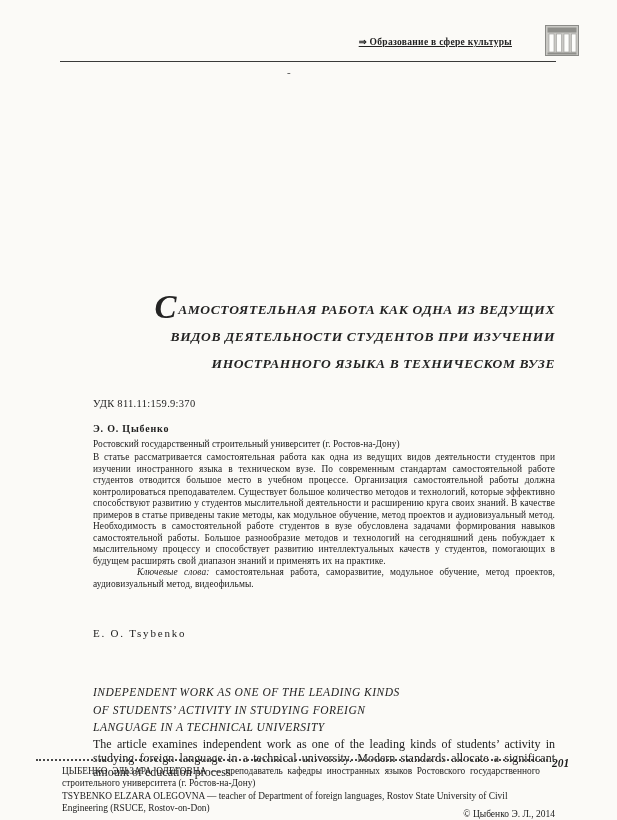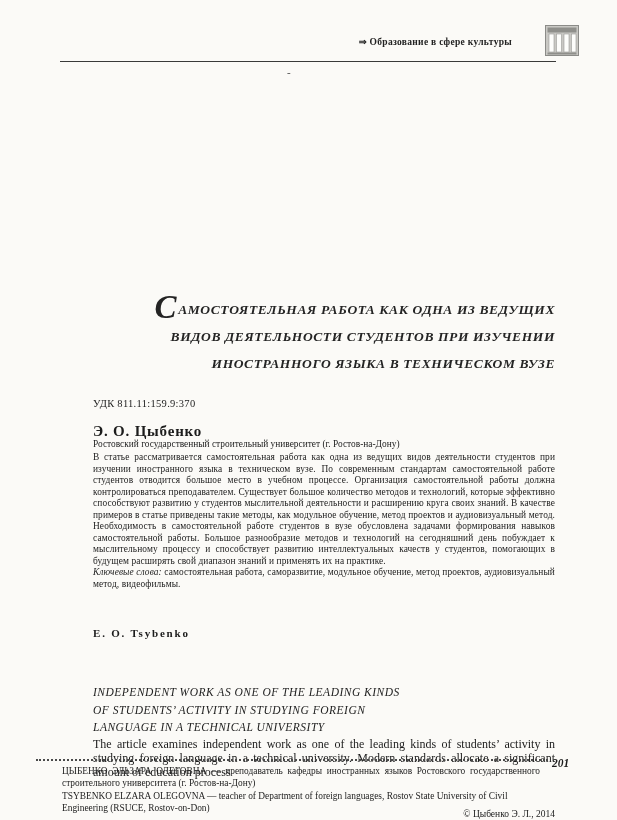--- a/index.html
+++ b/index.html
@@ -4,49 +4,49 @@
 <style>
   * { margin:0; padding:0; box-sizing:border-box; }
   html,body { background:#e9e9e9; }
   body { font-family:"Liberation Serif", serif; }
   .page {
     position:relative; width:617px; height:820px; margin:0 auto;
     background:#fbfaf7; color:#1c1c1c; overflow:hidden;
   }
   .running-head {
     position:absolute; top:36px; right:105px;
-    font-size:9.5px; font-weight:bold; letter-spacing:0.3px; white-space:nowrap; color:#222;
+    font-size:9.5px; font-weight:bold; letter-spacing:0.3px; white-space:nowrap; color:#222;text-decoration:underline;
   }
   .logo {
     position:absolute; top:25px; right:38px; width:34px; height:31px;
   }
   .head-rule {
     position:absolute; top:61px; left:60px; width:496px;
     border-top:1px solid #3a3a3a; height:0;
   }
   .stray-mark { position:absolute; top:66px; left:287px; font-size:11px; color:#444; }
   .article-title {
     position:absolute; top:296px; left:93px; width:462px;
     text-align:right; font-style:italic; font-size:13.5px; letter-spacing:0.6px; color:#242424;font-weight:bold;
   }
   .article-title .line { line-height:27px; white-space:nowrap; }
   .drop-initial {
     font-size:33px; display:inline-block; transform:translateY(4px);
     margin-right:1px; line-height:0; font-style:italic;
   }
   .udc { position:absolute; top:398px; left:93px; font-size:10.5px; letter-spacing:0.3px; }
-  .author-ru { position:absolute; top:423px; left:93px; font-size:15px; font-weight:bold; letter-spacing:0.8px; }
+  .author-ru { position:absolute; top:423px; left:93px; font-size:10px; font-weight:bold; letter-spacing:0.8px; }
   .affil-ru  { position:absolute; top:439px; left:93px; width:462px; font-size:9.4px; }
   .abstract-ru {
     position:absolute; top:452px; left:93px; width:462px;
     font-size:9.4px; line-height:11.5px; text-align:justify; letter-spacing:0.1px;
   }
   .abstract-ru p { text-align:justify; }
-  .kw-label { font-style:italic; }
-  .author-en { position:absolute; top:627px; left:93px; font-size:11px; font-weight:bold; letter-spacing:1.8px; }
+  .kw-label { font-style:italic;margin-left:44px; }
+  .author-en { position:absolute; top:627px; left:93px; font-size:11px; font-weight:normal; letter-spacing:1.8px; }
   .affil-en  {
     position:absolute; top:642px; left:93px; width:462px;
     font-size:9.4px; line-height:11.5px; text-align:justify;
   }
   .title-en {
     position:absolute; top:684px; left:93px; width:462px;
     font-style:italic; font-size:11.5px; letter-spacing:0.5px; color:#222;
   }
   .title-en .line { line-height:17.5px; }
   .abstract-en {

